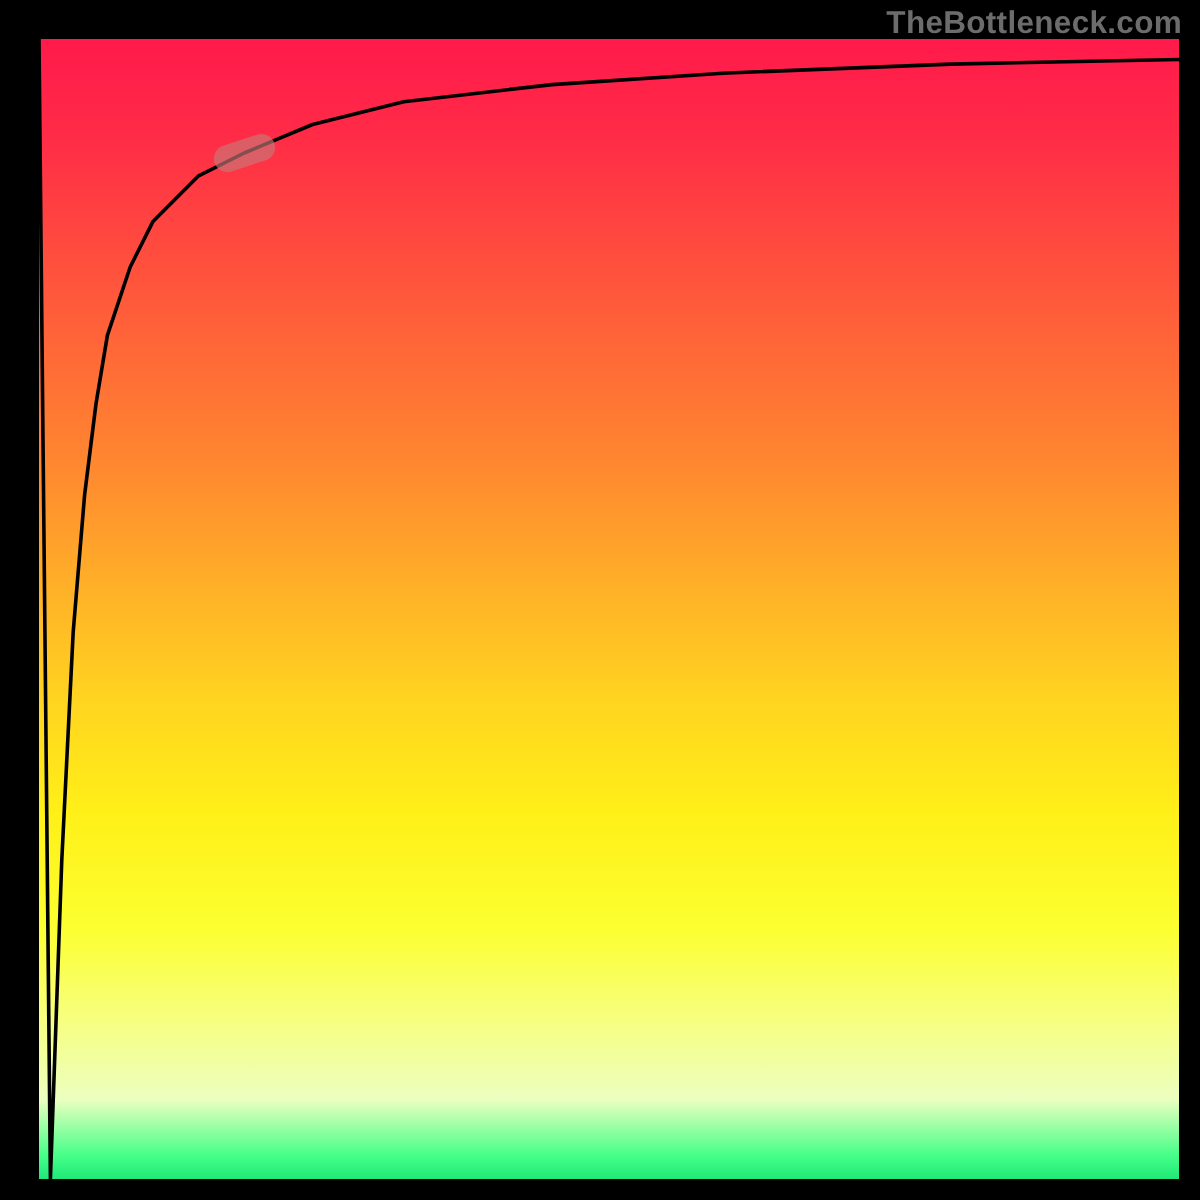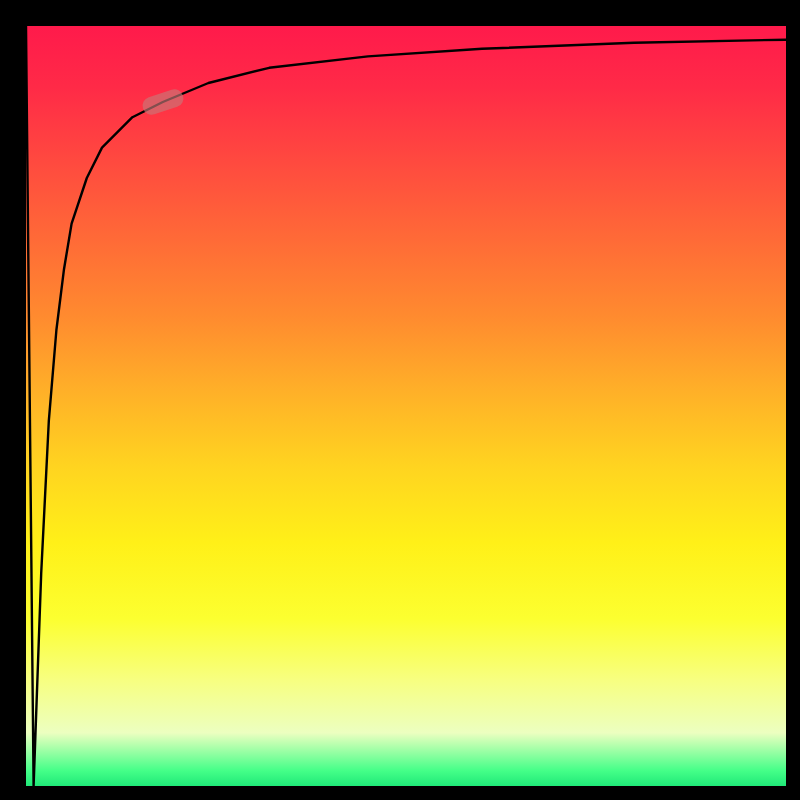--- a/index.html
+++ b/index.html
@@ -71,14 +71,15 @@
 <div class="frame">
 
   <div class="plot-area"></div>
 
   <svg class="curve" viewBox="0 0 760 760" preserveAspectRatio="none">
     <path id="curve-path" fill="none" stroke="#000" stroke-width="2.4" stroke-linecap="round" stroke-linejoin="round" d="M0.00 0.00 L7.60 760.00 L15.20 547.20 L22.80 395.20 L30.40 304.00 L38.00 243.20 L45.60 197.60 L60.80 152.00 L76.00 121.60 L106.40 91.20 L136.80 76.00 L182.40 57.00 L243.20 41.80 L342.00 30.40 L456.00 22.80 L608.00 16.72 L760.00 13.68"></path>
   </svg>
 
   <div class="marker" id="marker" style="left: 141.8px; top: 93px; transform: rotate(-18deg);"></div>
 
+  <div class="watermark">TheBottleneck.com</div>
 
 </div>
 
 </body></html>

